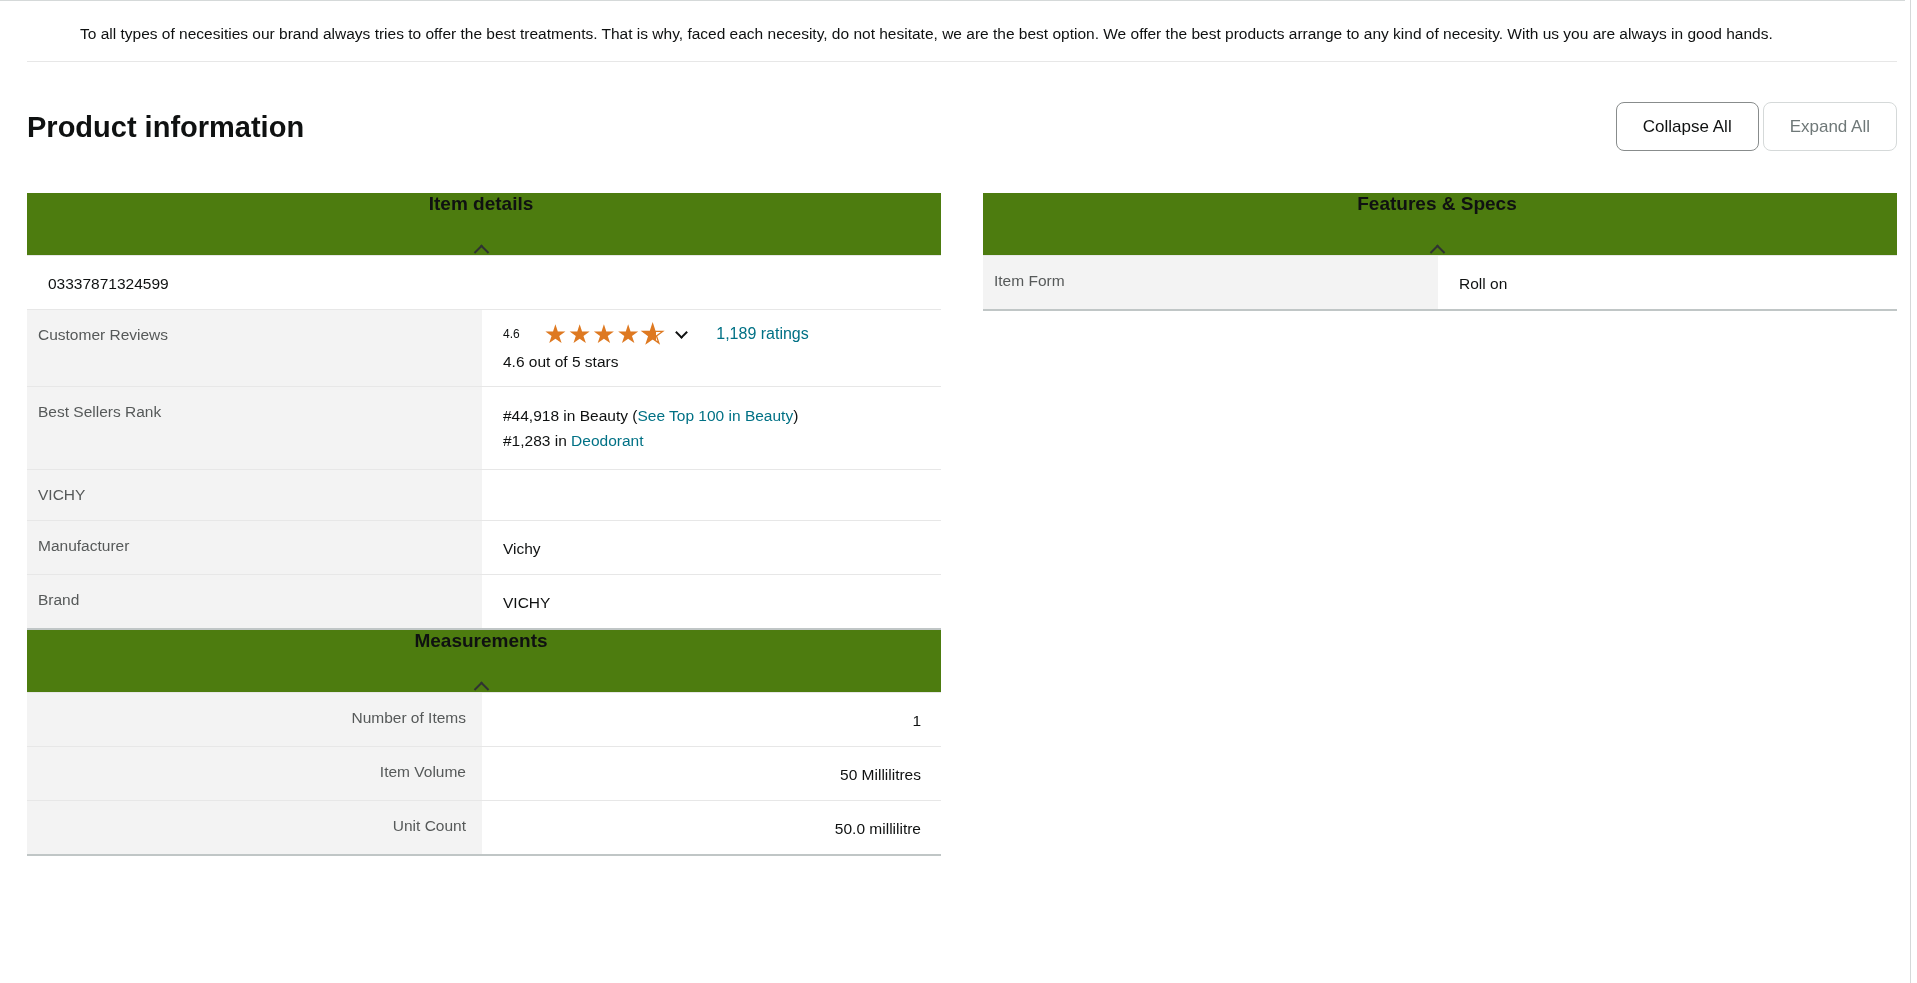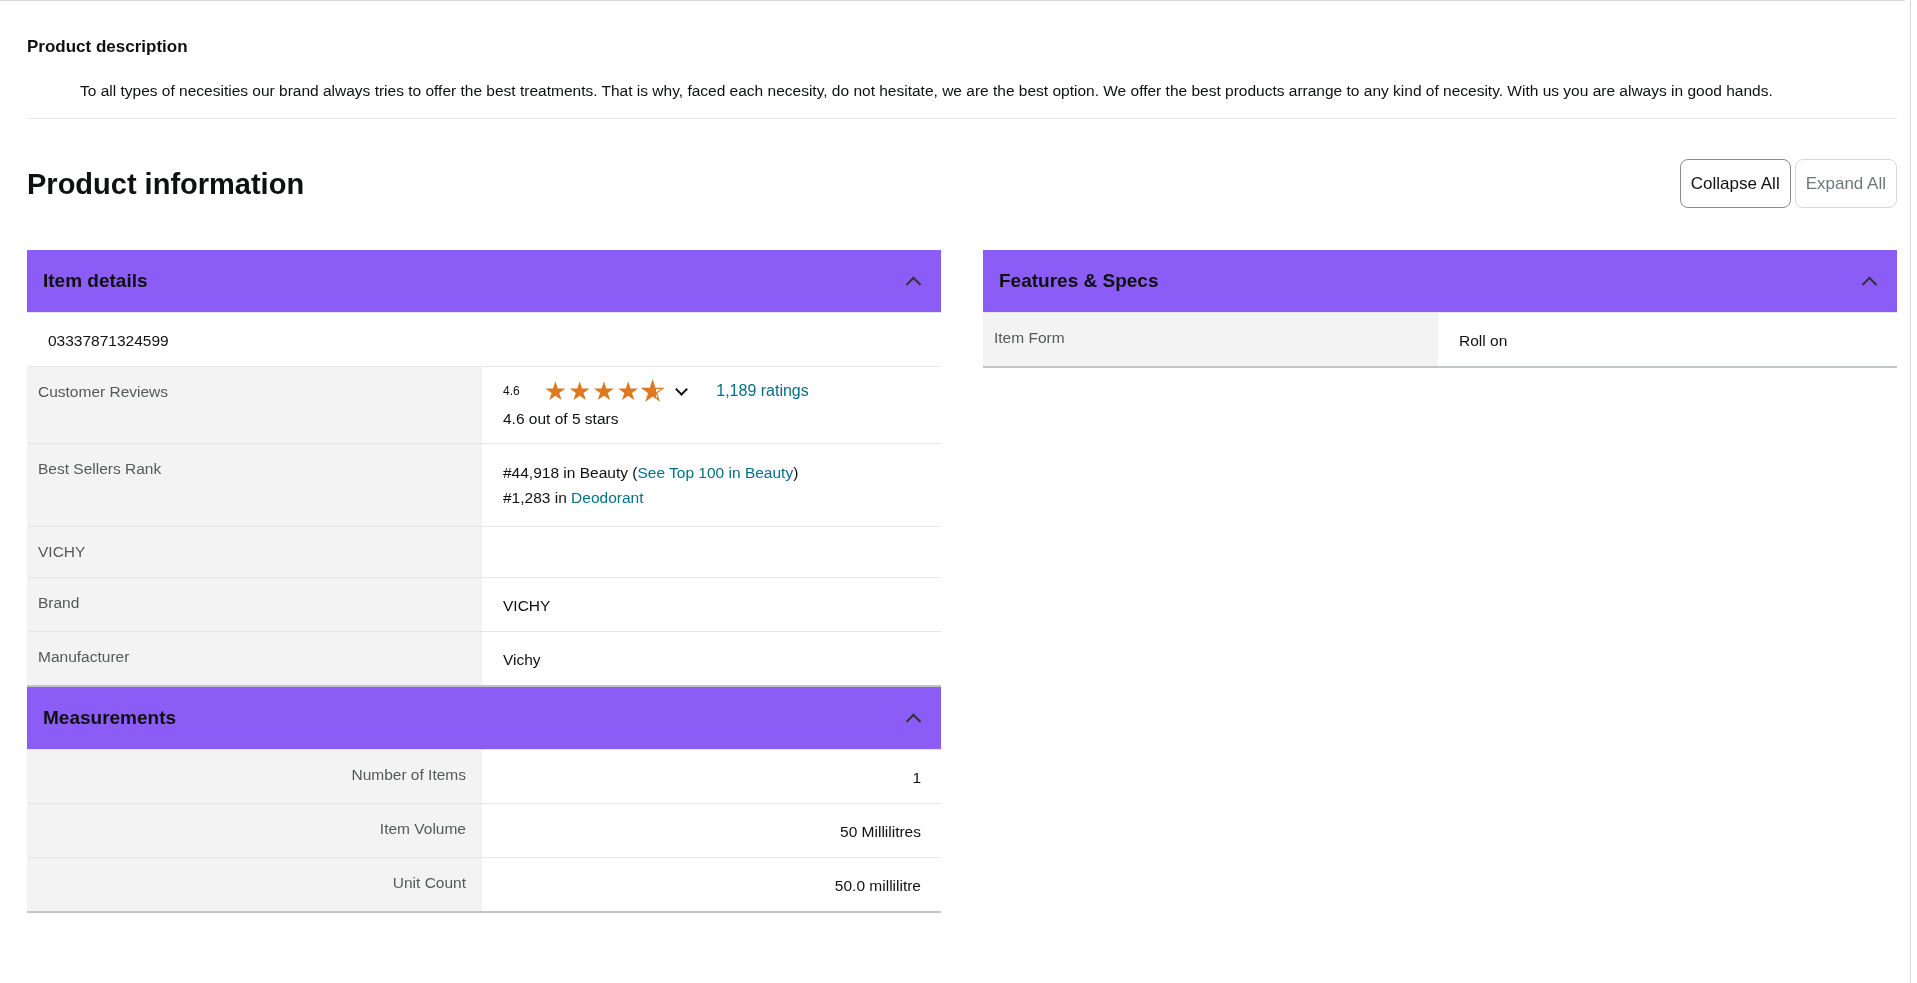--- a/index.html
+++ b/index.html
@@ -20,33 +20,33 @@
   
   .pd-title { font-size:17px; font-weight:700; margin:36px 0 0 0; line-height:21px; }
   .pd-body { margin:22px 0 0 53px; font-size:15.5px; line-height:24px; max-width:1763px; color:#0f1111; }
 
   .section-divider { border:none; border-top:1px solid #e7e7e7; margin:15px 0 0 0; }
 
   
   .info-header { display:flex; justify-content:space-between; align-items:center; margin-top:40px; width:1870px;gap:40px; }
   .info-title { font-size:29px; font-weight:700; margin:0; line-height:40px; }
   .hdr-buttons { display:flex; gap:4px; }
-  .btn { height:49px; padding:0 10px; font-size:17px; line-height:47px; background:#fff;
+  .btn { height:49px; padding:0 26px; font-size:17px; line-height:47px; background:#fff;
          border-radius:8px; cursor:pointer; font-family:inherit; }
   .btn-collapse { border:1px solid #888c8c; color:#0f1111; }
   .btn-expand { border:1px solid #d5d9d9; color:#6f7878; }
 
   
   .columns { display:grid; grid-template-columns:914px 914px; column-gap:42px; margin-top:42px; width:1870px; }
 
   
   .expander { border-bottom:2px solid #c0c6c6; }
   .expander + .expander { margin-top:0;text-align:right; }
-  .band { background:#8b5cf6; height:62px; display:flex; align-items:center; justify-content:space-between;
-          padding:0 22px 0 16px; cursor:pointer; }
+  .band { background:#4d7c0f; height:62px; display:flex; align-items:center; justify-content:space-between;
+          padding:0 22px 0 16px; cursor:pointer;flex-direction:column; }
   .band-title { font-size:19px; font-weight:700; color:#0f1111; }
   .chev-up { width:11px; height:11px; border-top:2.6px solid #303333; border-left:2.6px solid #303333;
              transform:rotate(45deg) translate(2px,2px); display:inline-block; }
 
   .d-row { display:flex; border-top:1px solid #e7e7e7; background:#fff; }
   .d-label { flex:0 0 455px; background:#f3f3f3; color:#565959; font-size:15.5px; line-height:24px;
              padding:13px 16px 13px 11px; }
   .d-value { flex:1; font-size:15.5px; line-height:24px; color:#0f1111; padding:16px 20px 13px 21px; }
   .d-value-rank { line-height:25px; padding:16px 20px 16px 21px; }
 
@@ -66,21 +66,20 @@
   .rating-sub { font-size:15.5px; line-height:24px; margin-top:2px; }
 </style>
 </head>
 <body>
 
 <div class="edge-top"></div>
 <div class="edge-right"></div>
 
 <div class="page">
 
-  <h2 class="pd-title">Product description</h2>
   <p class="pd-body">To all types of necesities our brand always tries to offer the best treatments. That is why, faced each necesity, do not hesitate, we are the best option. We offer the best products arrange to any kind of necesity. With us you are always in good hands.</p>
 
   <hr class="section-divider">
 
   <div class="info-header">
     <h1 class="info-title">Product information</h1>
     <div class="hdr-buttons">
       <button class="btn btn-collapse">Collapse All</button>
       <button class="btn btn-expand">Expand All</button>
     </div>
@@ -119,27 +118,27 @@
             <div><span>#44,918 in Beauty (</span><a class="tlink">See Top 100 in Beauty</a><span>)</span></div>
             <div><span>#1,283 in </span><a class="tlink">Deodorant</a></div>
           </div>
         </div>
 
         <div class="d-row">
           <div class="d-label">VICHY</div>
         </div>
 
         <div class="d-row">
-          <div class="d-label">Brand</div>
-          <div class="d-value">VICHY</div>
+          <div class="d-label">Manufacturer</div>
+          <div class="d-value">Vichy</div>
         </div>
 
         <div class="d-row">
-          <div class="d-label">Manufacturer</div>
-          <div class="d-value">Vichy</div>
+          <div class="d-label">Brand</div>
+          <div class="d-value">VICHY</div>
         </div>
       </section>
 
       <section class="expander">
         <header class="band">
           <span class="band-title">Measurements</span>
           <span class="chev-up"></span>
         </header>
 
         <div class="d-row">

